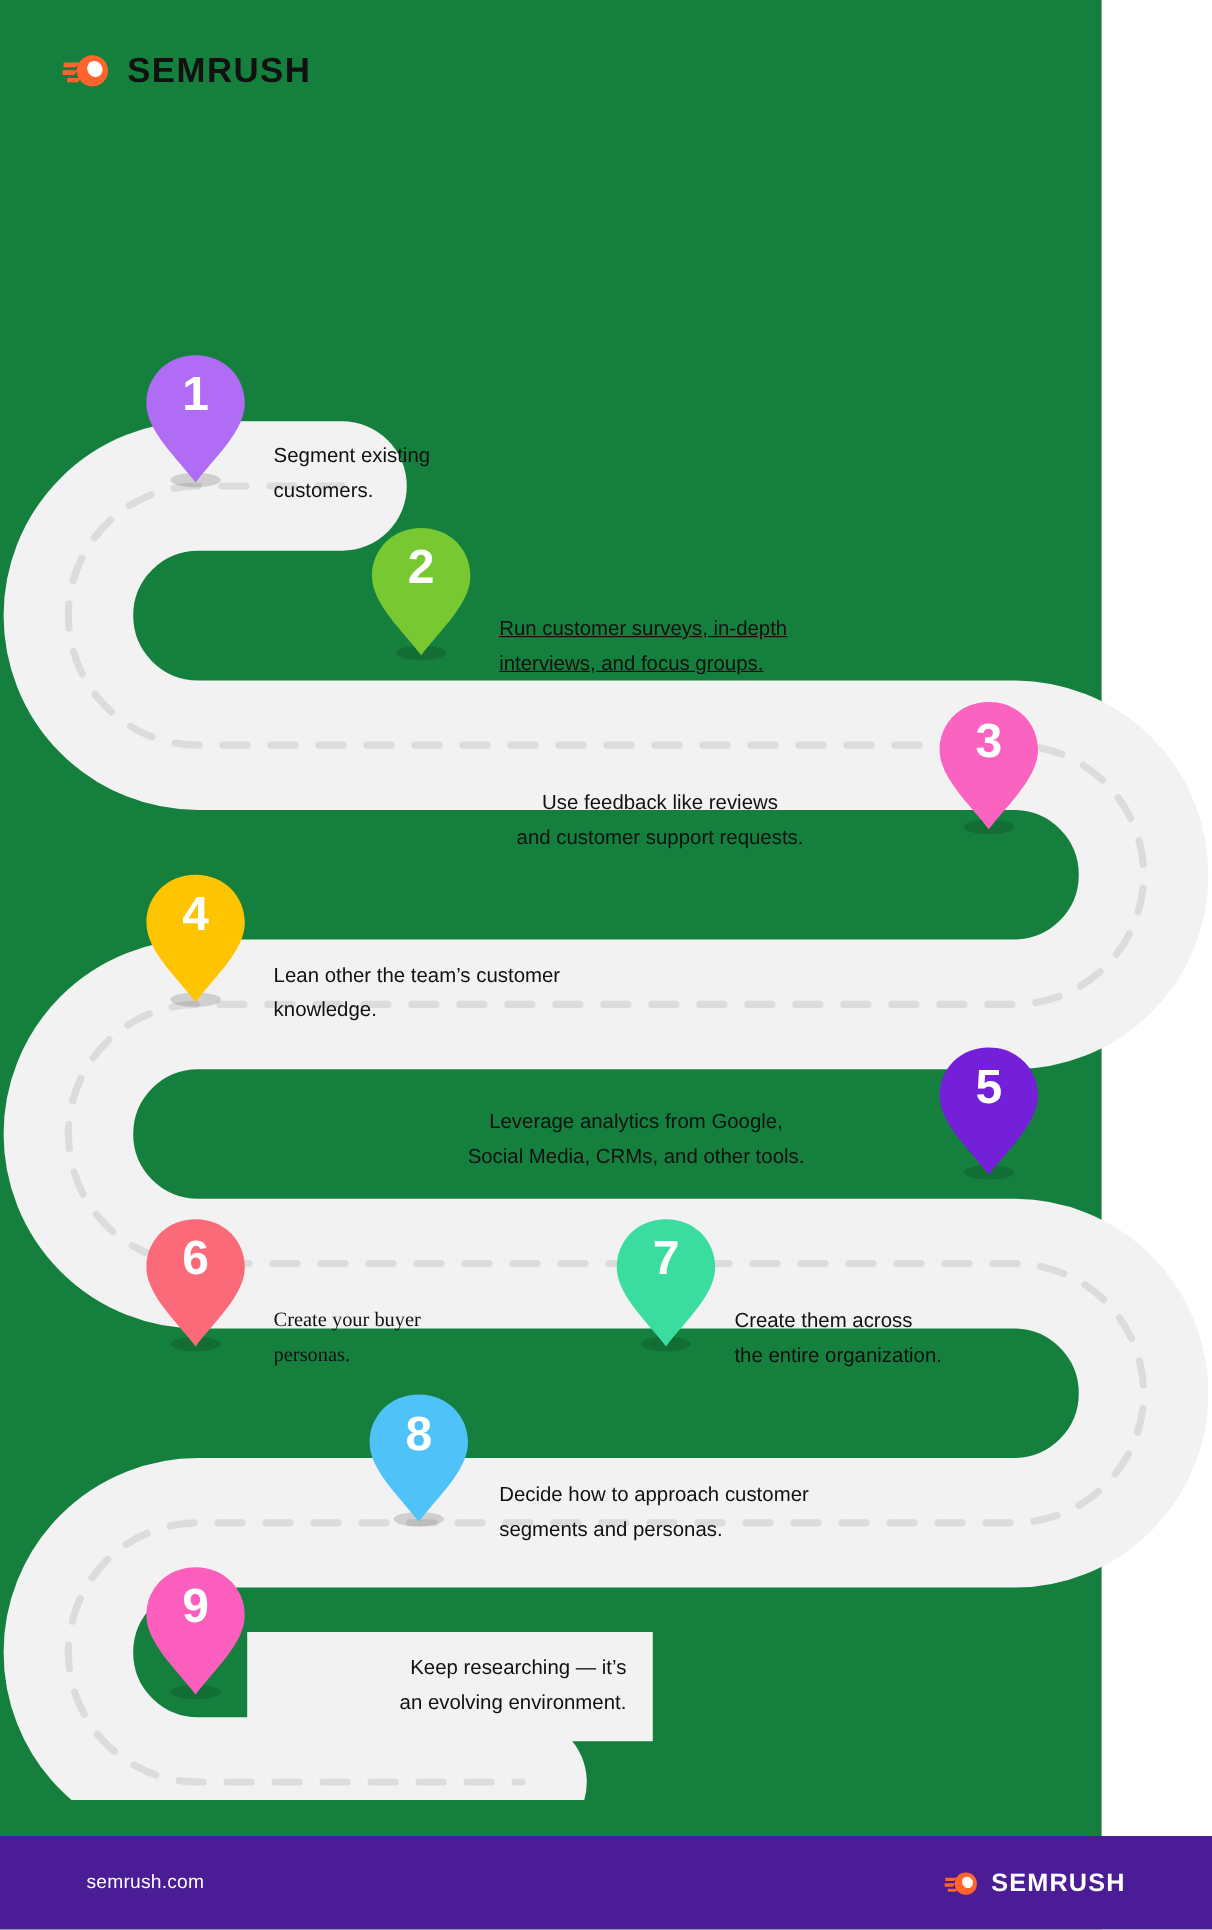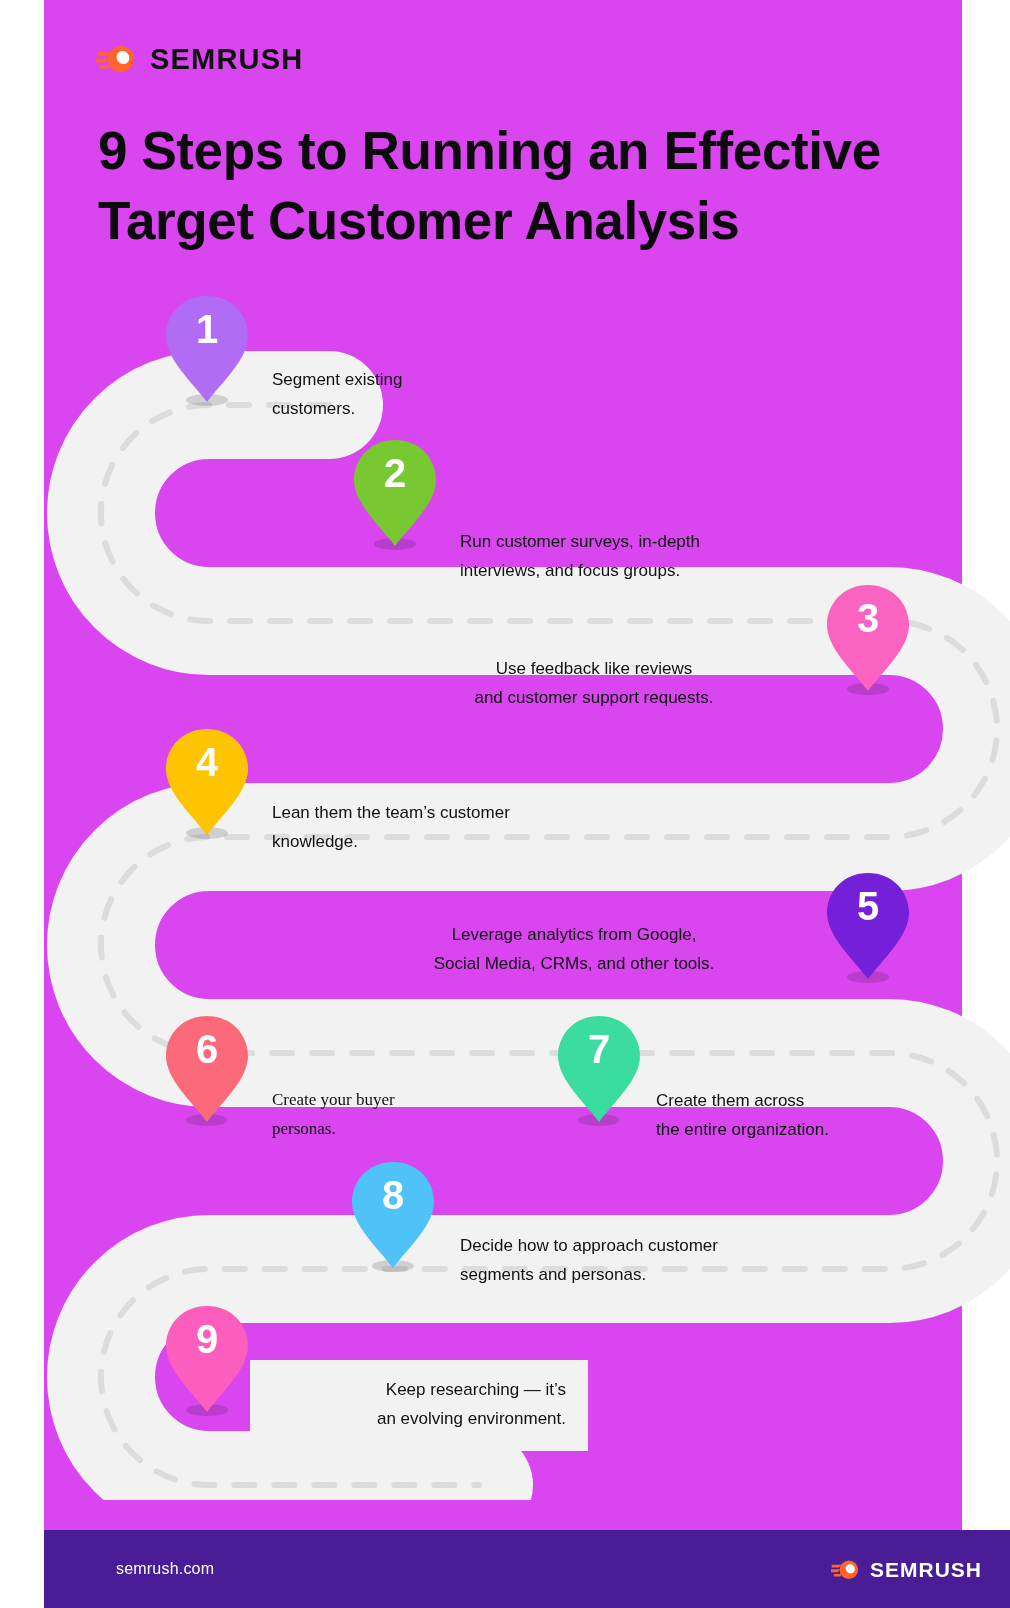--- a/index.html
+++ b/index.html
@@ -9,22 +9,21 @@
     height: 1608px;
     background: #ffffff;
     font-family: "Liberation Sans", sans-serif;
     overflow: hidden;
   }
 
   .page {
     position: relative;
     width: 918px;
     height: 1608px;
-    background: #d946ef;
-    margin-left: 44px;
+    background: #15803d;
   }
 
   
   .brand-header {
     position: absolute;
     left: 52px;
     top: 44px;
     display: flex;
     align-items: center;
     gap: 12px;
@@ -148,21 +147,20 @@
         <path d="M1 8 L15 8 L11 12 L1 12 Z" fill="#ff642d"></path>
         <path d="M0 14.5 L13 14.5 L9.5 18.5 L0 18.5 Z" fill="#ff642d"></path>
         <path d="M4 21 L16 21 L13 24.5 L4 24.5 Z" fill="#ff642d"></path>
         <circle cx="25" cy="15" r="13" fill="#ff642d"></circle>
         <ellipse cx="27" cy="13.5" rx="6.2" ry="6.8" transform="rotate(-35 27 13.5)" fill="#ffffff"></ellipse>
       </svg>
     </span>
     <span class="brand-word">SEMRUSH</span>
   </div>
 
-  <h1 class="page-title">9 Steps to Running an Effective Target Customer Analysis</h1>
 
   <div class="road-layer">
     <svg width="1010" height="1230" viewBox="0 0 1010 1230" xmlns="http://www.w3.org/2000/svg">
 
       <path id="roadline" d="M 285 135
            L 165 135
            A 108 108 0 0 0 165 351
            L 845 351
            A 108 108 0 0 1 845 567
            L 165 567
@@ -203,21 +201,21 @@
     </div>
 
     <div class="step">
       <div class="pin" style="left:307px; top:437px;">
         <svg viewBox="0 0 88 115" xmlns="http://www.w3.org/2000/svg">
           <ellipse cx="44" cy="107" rx="21" ry="6" fill="#000000" opacity="0.14"></ellipse>
           <path d="M44 3 C20 3 3 21 3 43 C3 66 28 88 44 109 C60 88 85 66 85 43 C85 21 68 3 44 3 Z" fill="#78c832"></path>
         </svg>
         <div class="pin-num">2</div>
       </div>
-      <div class="step-text" style="left:416px; top:528px; width:420px;">Run customer surveys, in-depth
+      <div class="step-text" style="left:416px; top:510px; width:420px;text-decoration:underline;">Run customer surveys, in-depth
 interviews, and focus groups.</div>
     </div>
 
     <div class="step">
       <div class="pin" style="left:780px; top:582px;">
         <svg viewBox="0 0 88 115" xmlns="http://www.w3.org/2000/svg">
           <ellipse cx="44" cy="107" rx="21" ry="6" fill="#000000" opacity="0.14"></ellipse>
           <path d="M44 3 C20 3 3 21 3 43 C3 66 28 88 44 109 C60 88 85 66 85 43 C85 21 68 3 44 3 Z" fill="#fa63c0"></path>
         </svg>
         <div class="pin-num">3</div>
@@ -227,21 +225,21 @@
     </div>
 
     <div class="step">
       <div class="pin" style="left:119px; top:726px;">
         <svg viewBox="0 0 88 115" xmlns="http://www.w3.org/2000/svg">
           <ellipse cx="44" cy="107" rx="21" ry="6" fill="#000000" opacity="0.14"></ellipse>
           <path d="M44 3 C20 3 3 21 3 43 C3 66 28 88 44 109 C60 88 85 66 85 43 C85 21 68 3 44 3 Z" fill="#ffc400"></path>
         </svg>
         <div class="pin-num">4</div>
       </div>
-      <div class="step-text" style="left:228px; top:799px; width:400px;">Lean them the team’s customer
+      <div class="step-text" style="left:228px; top:799px; width:400px;">Lean other the team’s customer
 knowledge.</div>
     </div>
 
     <div class="step">
       <div class="pin" style="left:780px; top:870px;">
         <svg viewBox="0 0 88 115" xmlns="http://www.w3.org/2000/svg">
           <ellipse cx="44" cy="107" rx="21" ry="6" fill="#000000" opacity="0.14"></ellipse>
           <path d="M44 3 C20 3 3 21 3 43 C3 66 28 88 44 109 C60 88 85 66 85 43 C85 21 68 3 44 3 Z" fill="#7320d8"></path>
         </svg>
         <div class="pin-num">5</div>

